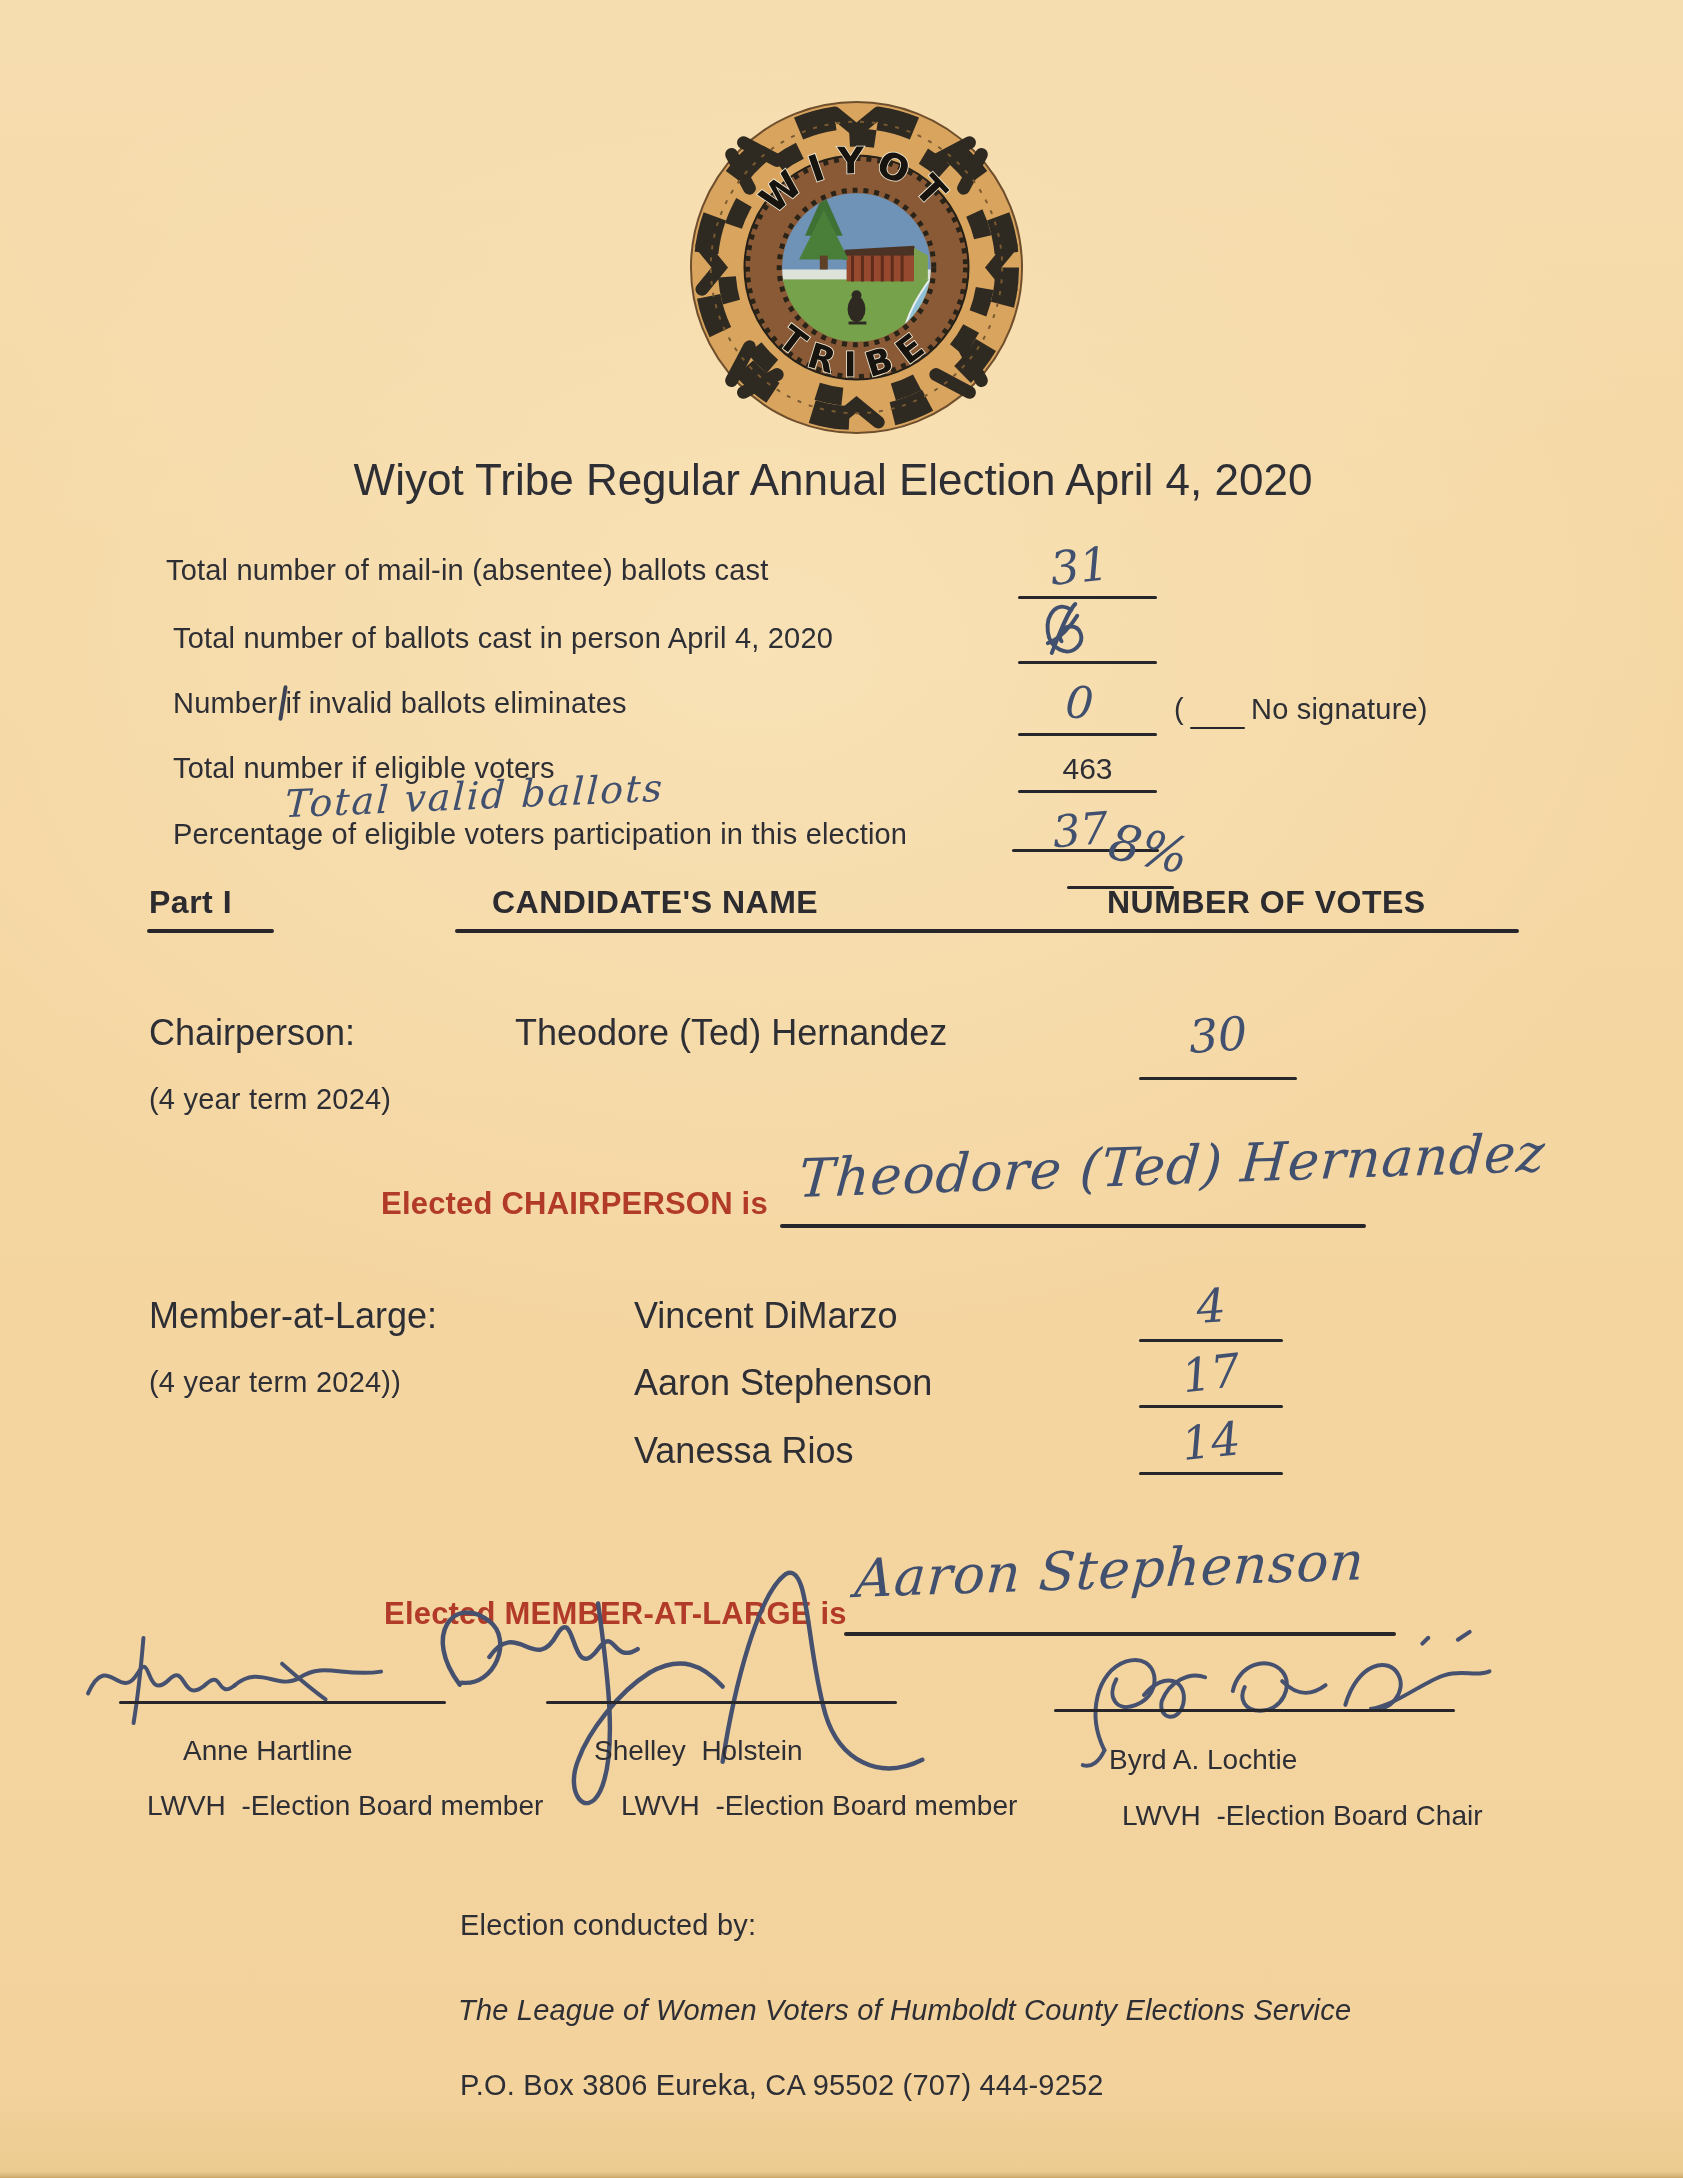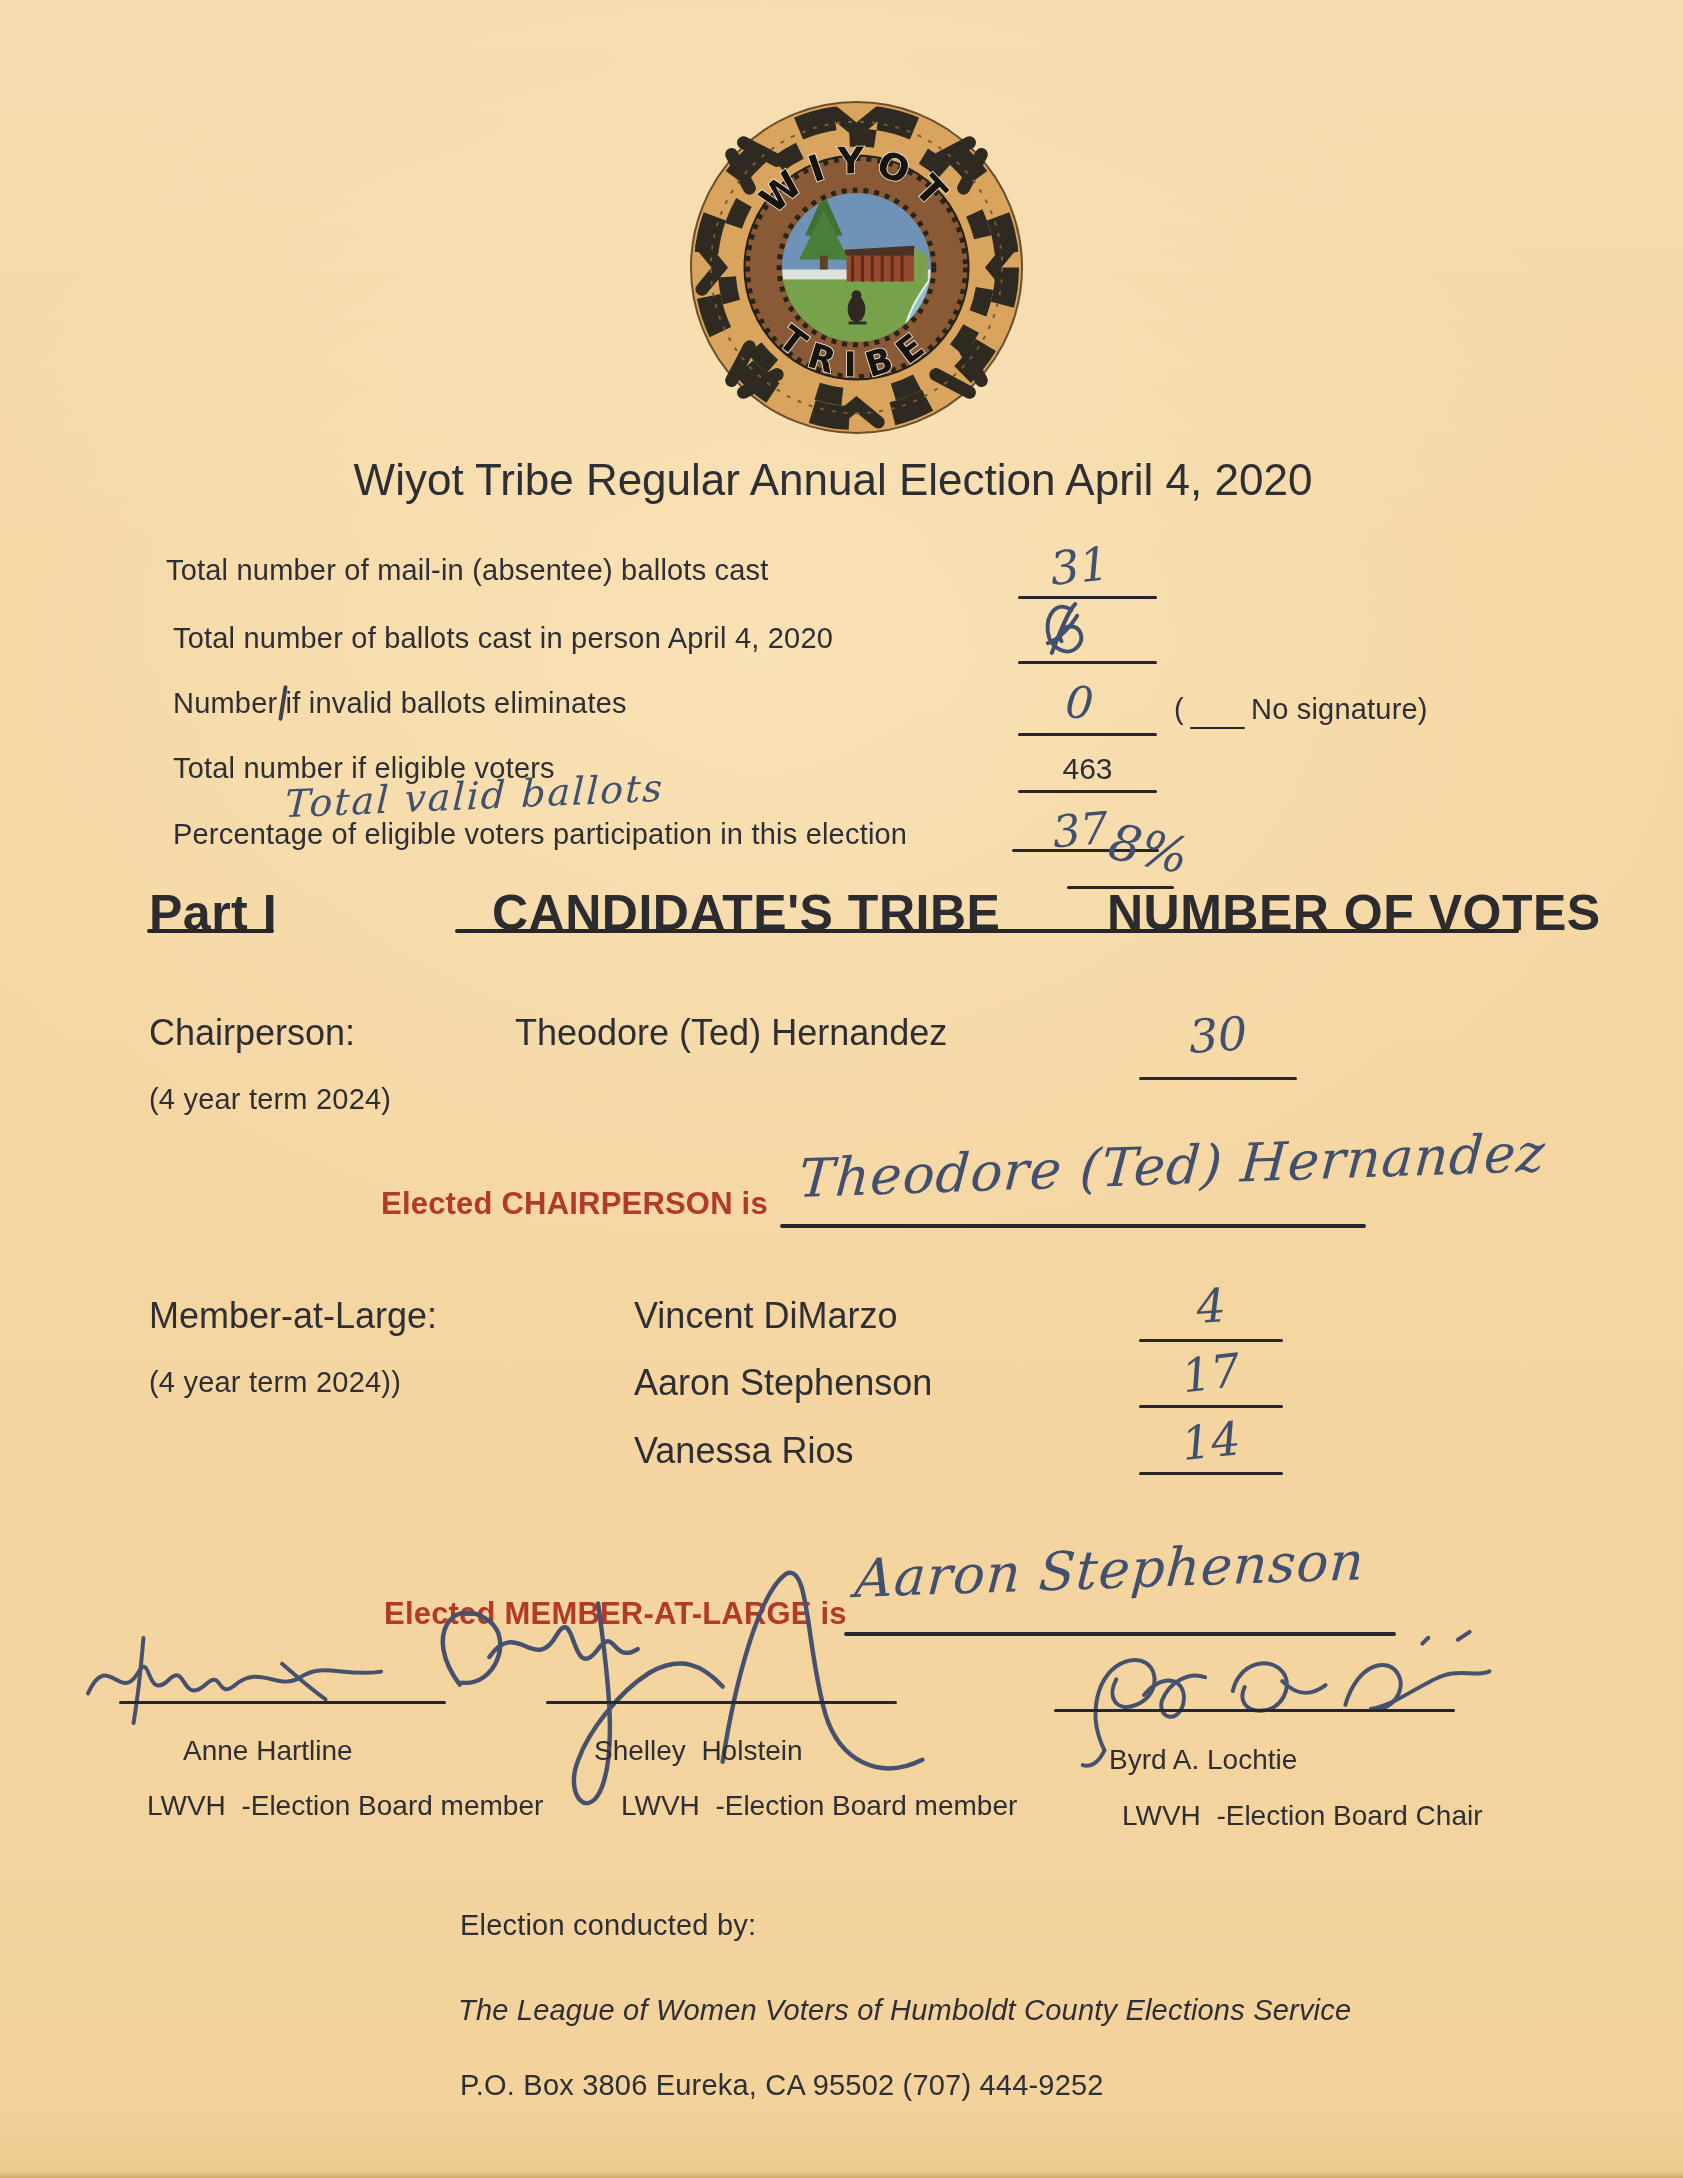--- a/index.html
+++ b/index.html
@@ -8,21 +8,21 @@
     background:
       radial-gradient(ellipse 1386px 990px at 45% 30%, rgba(255,244,215,.35), rgba(0,0,0,0) 70%),
       linear-gradient(180deg,#f6ddb0 0%, #f5d8a4 25%, #f4d5a0 70%, #f3d29c 96%, #eccb90 100%);
     font-family:"Liberation Sans", sans-serif;
   }
   .abs { position:absolute; }
   .printed { color:#2e2e35; }
   .lbl { font-size:29px; letter-spacing:0.2px; }
   .big { font-size:36px; }
   .small { font-size:28px; }
-  .bold-head { font-size:50px; font-weight:bold; letter-spacing:0.5px; color:#2b2b30; }
+  .bold-head { font-size:32px; font-weight:bold; letter-spacing:0.5px; color:#2b2b30; }
   .red { color:#b23a28; font-weight:bold; font-size:31px; letter-spacing:0.2px; }
   .rule { position:absolute; background:#26262b; height:3px; border-radius:2px; }
   .rule4 { height:4px; }
   .ink { color:#41506e; font-family:"DejaVu Serif", serif; font-style:italic; }
   .hand-name { font-size:53px; letter-spacing:1px; transform:rotate(-2deg) skewX(-6deg); transform-origin:left bottom; }
   .center { text-align:center; }
   .pre { white-space:pre; }
   .bottom-edge { position:absolute; left:0; right:0; bottom:0; height:7px;
     background:linear-gradient(180deg, rgba(0,0,0,0), #dcba7e 60%, #c9a567); }
   svg { display:block; }
@@ -125,21 +125,21 @@
   <div class="abs ink" style="left:285px; top:774px; font-size:38px; letter-spacing:2px; transform:rotate(-2.5deg) skewX(-5deg);">Total valid ballots</div>
 
   <div class="abs printed lbl" style="left:173px; top:818px;">Percentage of eligible voters participation in this election</div>
   <div class="abs ink center" style="left:1006px; top:804px; width:149px; font-size:44px; transform:rotate(-5deg);">37</div>
   <div class="rule" style="left:1012px; top:849px; width:147px;"></div>
   <div class="abs ink" style="left:1109px; top:820px; font-size:50px; transform:rotate(12deg);">8%</div>
   <div class="rule" style="left:1067px; top:886px; width:107px;"></div>
 
   <div class="abs bold-head" style="left:149px; top:884px;">Part I</div>
   <div class="rule rule4" style="left:147px; top:929px; width:127px;"></div>
-  <div class="abs bold-head" style="left:492px; top:884px;">CANDIDATE'S TRIBE</div>
+  <div class="abs bold-head" style="left:492px; top:884px;">CANDIDATE'S NAME</div>
   <div class="abs bold-head" style="left:1107px; top:884px;">NUMBER OF VOTES</div>
   <div class="rule rule4" style="left:455px; top:929px; width:1064px;"></div>
 
   <div class="abs printed big" style="left:149px; top:1012px;">Chairperson:</div>
   <div class="abs printed big" style="left:515px; top:1012px;">Theodore (Ted) Hernandez</div>
   <div class="abs ink center" style="left:1139px; top:1008px; width:158px; font-size:46px; transform:rotate(-4deg);">30</div>
   <div class="rule" style="left:1139px; top:1077px; width:158px;"></div>
   <div class="abs printed lbl" style="left:149px; top:1083px;">(4 year term 2024)</div>
 
   <div class="abs red" style="left:381px; top:1186px;">Elected CHAIRPERSON is</div>

